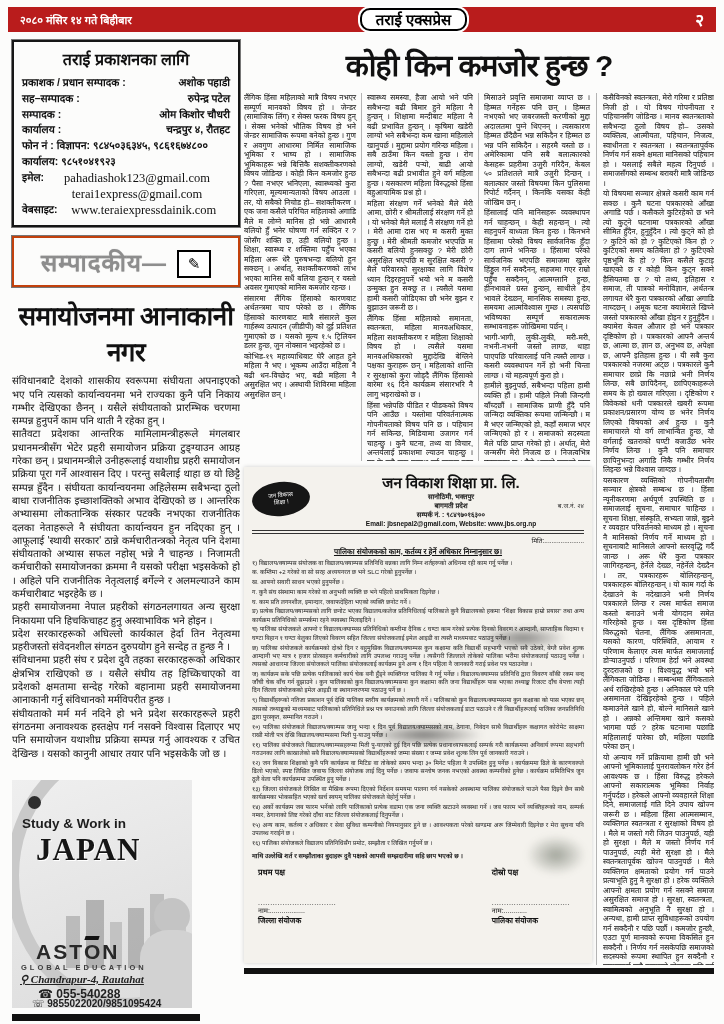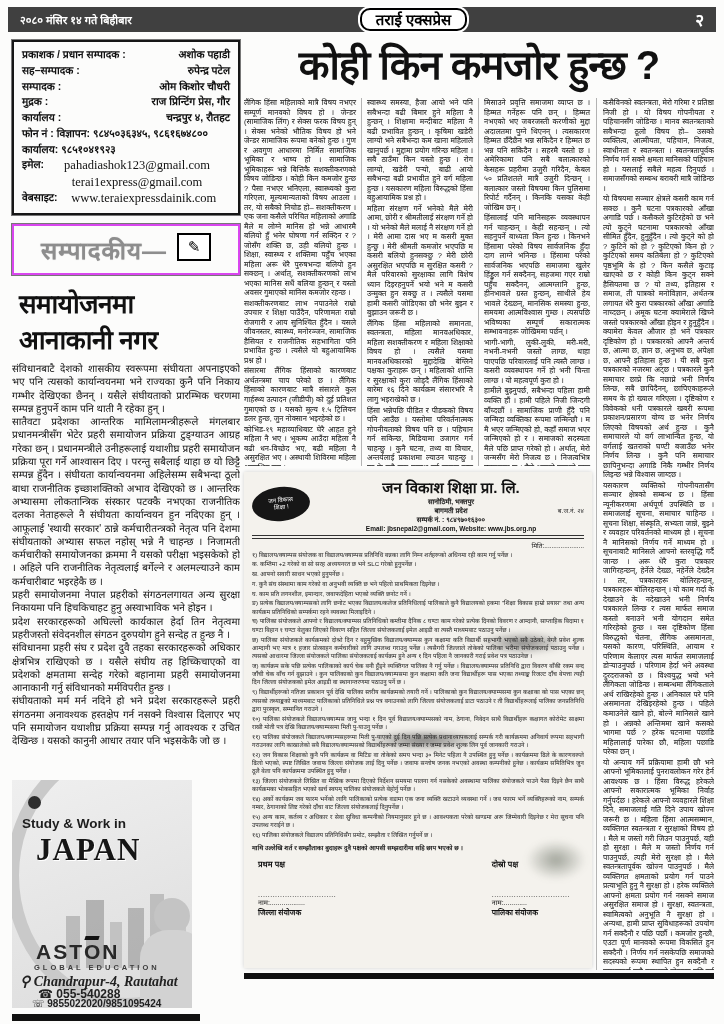--- a/index.html
+++ b/index.html
@@ -1,39 +1,39 @@
 <!DOCTYPE html>
 <html><head>
 <meta charset="utf-8">
 <style>
   html,body{margin:0;padding:0;background:#e9e8e5;}
   .page{position:relative;width:724px;height:1024px;background:#fcfcfb;margin:0 auto;overflow:hidden;
         font-family:"Liberation Sans","DejaVu Sans",sans-serif;color:#111;}
   
-  .topbar{position:absolute;left:8px;top:7px;right:8px;height:25px;background:#404040;
+  .topbar{position:absolute;left:8px;top:7px;right:8px;height:25px;background:#b91c1c;
           display:flex;align-items:center;justify-content:space-between;padding:0 12px;box-sizing:border-box;}
   .issue-date{color:#fff;font-size:11px;font-weight:bold;}
   .mast-pill{background:#fff;color:#000;border:2px solid #000;border-radius:10px;
              padding:0 14px;font-size:15px;font-weight:bold;line-height:19px;box-shadow:0 0 0 2px #fff;}
   .page-num{color:#fff;font-size:17px;font-weight:bold;}
   
   .leftcol{position:absolute;left:12px;top:40px;width:228px;height:975px;}
   .pubbox{border:2px solid #161616;box-shadow:0 0 0 1px #777;padding:5px 8px 7px;box-sizing:border-box;}
   .pubtitle{text-align:center;font-size:16px;font-weight:bold;margin:1px 0 5px;}
   .pubrow{display:flex;justify-content:space-between;font-size:10.5px;font-weight:bold;line-height:1.5;}
   .publine{font-size:10.5px;font-weight:bold;line-height:1.5;}
   .pubmail{display:flex;font-size:10.5px;font-weight:bold;}
   .pubmail .addr{font-family:"Liberation Serif","DejaVu Serif",serif;font-weight:normal;font-size:12.5px;
                  flex:1;text-align:center;line-height:1.3;}
-  .edbox{margin-top:9px;border:2px solid #d946ef;box-shadow:0 0 0 1px #777;padding:7px 6px;
-         display:flex;align-items:flex-start;justify-content:center;gap:10px;}
+  .edbox{margin-top:9px;border:2px solid #c2410c;box-shadow:0 0 0 1px #777;padding:7px 6px;
+         display:flex;align-items:flex-end;justify-content:center;gap:10px;}
   .edlabel{font-size:24px;font-weight:bold;color:#8d8d8d;letter-spacing:1px;text-shadow:0 0 1px #bbb;}
   .penicon{width:30px;height:24px;border:2px solid #000;background:#fff;color:#000;
            display:flex;align-items:center;justify-content:center;font-size:15px;}
-  .edheadline{font-size:26px;font-weight:900;margin:10px 7px 5px;letter-spacing:-0.5px;}
+  .edheadline{font-size:26px;font-weight:900;text-align:center;margin:10px 0 5px;letter-spacing:-0.5px;}
   .edbody{font-size:10px;line-height:1.33;text-align:justify;max-height:460px;overflow:hidden;}
   .edbody p{margin:0;}
   
   .japanad{position:absolute;left:0;top:740px;width:180px;height:228px;overflow:hidden;
            background:linear-gradient(160deg,#efefef,#dcdcdc);}
   .ad-ring{position:absolute;right:-55px;top:-40px;width:215px;height:245px;border:13px solid #c9c9c9;
            border-radius:50%;}
   .ad-dot{position:absolute;left:16px;top:16px;width:13px;height:13px;border-radius:50%;background:#2d2d2d;}
   .ad-tag{position:absolute;left:10px;top:36px;font-size:13.5px;color:#1d1d1d;font-weight:bold;}
   .ad-title{position:absolute;left:24px;top:52px;font-size:31px;font-weight:900;color:#161616;letter-spacing:1px;
@@ -45,29 +45,29 @@
         linear-gradient(#a8a8a8,#a8a8a8) 48px 34px/12px 46px no-repeat,
         linear-gradient(#8f8f8f,#8f8f8f) 66px 20px/16px 60px no-repeat,
         linear-gradient(#a0a0a0,#a0a0a0) 88px 6px/14px 74px no-repeat,
         linear-gradient(#b3b3b3,#b3b3b3) 106px 30px/18px 50px no-repeat;}
   .ad-girl-head{position:absolute;right:2px;top:118px;width:36px;height:36px;border-radius:50%;background:#c4c4c4;}
   .ad-girl-body{position:absolute;right:-14px;top:150px;width:66px;height:80px;border-radius:28px 28px 0 0;background:#d2d2d2;}
   .ad-brand{position:absolute;left:24px;top:160px;font-size:21px;font-weight:900;letter-spacing:2px;color:#282828;}
   .ad-brand .cap{position:relative;}
   .ad-brand .cap::before{content:"";position:absolute;left:1px;top:-4px;width:14px;height:4px;background:#111;
                          transform:skewX(-18deg);}
-  .ad-brand-sub{position:absolute;left:22px;top:183px;font-size:7.5px;letter-spacing:3px;color:#3c3c3c;font-weight:bold;}
-  .ad-addr{position:absolute;left:8px;top:193px;font-size:14px;font-style:italic;font-weight:bold;
-           font-family:"Liberation Serif","DejaVu Serif",serif;color:#222;}
+  .ad-brand-sub{position:absolute;left:9px;top:183px;font-size:7.5px;letter-spacing:3px;color:#3c3c3c;font-weight:bold;}
+  .ad-addr{position:absolute;left:8px;top:193px;font-size:11px;font-style:italic;font-weight:bold;
+           font-family:"Liberation Serif","DejaVu Serif",serif;color:#222;text-decoration:underline;}
   .ad-phone{position:absolute;left:26px;top:207px;font-size:12px;color:#222;font-weight:bold;}
   .ad-mobile{position:absolute;left:20px;top:218px;font-size:10px;color:#222;font-weight:bold;}
   .adbar{position:absolute;left:0;top:974px;width:188px;height:7px;background:#111;}
   
   .rightarea{position:absolute;left:244px;top:36px;width:470px;}
-  .mainheadline{font-size:40px;font-weight:900;text-align:center;margin:0;white-space:nowrap;letter-spacing:-1px;}
+  .mainheadline{font-size:30px;font-weight:900;text-align:center;margin:8px;white-space:nowrap;letter-spacing:-1px;}
   .cols{display:flex;margin-top:7px;justify-content:flex-end;}
   .colgroup{width:352px;}
   .textcols{display:flex;height:368px;overflow:hidden;}
   .col{font-size:7.5px;line-height:1.27;text-align:justify;overflow:hidden;}
   .col p{margin:0 0 1px;}
   .textcols .col{width:117px;box-sizing:border-box;padding:0 5px 0 0;}
   .textcols .col + .col{border-left:1px solid #b3b3b3;padding-left:5px;}
   .col4{width:118px;box-sizing:border-box;border-left:1px solid #b3b3b3;padding-left:6px;height:872px;}
   
   .notice{position:relative;margin-top:6px;width:348px;height:496px;background:#f4f2ed;
@@ -104,35 +104,32 @@
 
   <header class="topbar">
     <span class="issue-date">२०८० मंसिर १४ गते बिहीबार</span>
     <span class="mast-pill">तराई एक्सप्रेस</span>
     <span class="page-num">२</span>
   </header>
 
   <aside class="leftcol">
 
     <div class="pubbox">
+      <div class="pubtitle">तराई प्रकाशनका लागि</div>
       <div class="pubrow">
         <span>प्रकाशक / प्रधान सम्पादक :</span>
         <span>अशोक पहाडी</span>
       </div>
       <div class="pubrow">
         <span>सह–सम्पादक :</span>
         <span>रुपेन्द्र पटेल</span>
       </div>
       <div class="pubrow">
         <span>सम्पादक :</span>
         <span>ओम किशोर चौधरी</span>
-      </div>
-      <div class="pubrow">
-        <span>मुद्रक :</span>
-        <span>राज प्रिन्टिंग प्रेस, गौर</span>
       </div>
       <div class="pubrow">
         <span>कार्यालय :</span>
         <span>चन्द्रपुर ४, रौतहट</span>
       </div>
       <div class="publine">फोन नं : विज्ञापन: ९८४५०३६३४५, ९८६१६७४८००</div>
       <div class="publine">कार्यालय: ९८५१०४१९२३</div>
       <div class="pubmail">
         <span>इमेल:</span>
         <span class="addr">
@@ -180,21 +177,20 @@
   </aside>
 
   <main class="rightarea">
     <h1 class="mainheadline">कोही किन कमजोर हुन्छ ?</h1>
 
     <div class="cols">
       <div class="colgroup">
         <div class="textcols">
           <div class="col">
             <p>लैंगिक हिंसा महिलाको मात्रै विषय नभएर सम्पूर्ण मानवको विषय हो । जेन्डर (सामाजिक लिंग) र सेक्स फरक विषय हुन् । सेक्स भनेको भौतिक विषय हो भने जेन्डर सामाजिक रूपमा बनेको हुन्छ । गुण र अवगुण आधारमा निर्मित सामाजिक भूमिका र भाष्य हो । सामाजिक भूमिकाहरू भन्ने बित्तिकै सशक्तीकरणको विषय जोडिन्छ । कोही किन कमजोर हुन्छ ? पैसा नभएर भनिएला, स्वास्थ्यको कुरा गरिएला, मूल्यमान्यताको विषय आउला । तर, यो सबैको निचोड हो– सशक्तीकरण । एक जना कसैले परिचित महिलाको अगाडि मैले म लोग्ने मानिस हो भन्ने आधारमै बलियो हुँ भनेर घोषणा गर्न सक्दिन र ? जोसँग शक्ति छ, उही बलियो हुन्छ । शिक्षा, स्वास्थ्य र शक्तिमा पहुँच भएका महिला अरू धेरै पुरुषभन्दा बलियो हुन सक्छन् । अर्थात्, सशक्तीकरणको लाभ भएका मानिस सधैं बलिया हुन्छन् र यस्तो अवसर गुमाएको मानिस कमजोर रहन्छ ।</p>
-            <p>सशक्तीकरणबाट लाभ नपाउनेले राम्रो उपचार र शिक्षा पाउँदैन, परिणामतः राम्रो रोजगारी र आय सुनिश्चित हुँदैन । यसले जीवनस्तर, स्वास्थ्य, मनोरञ्जन, सामाजिक हैसियत र राजनीतिक सहभागिता पनि प्रभावित हुन्छ । त्यसैले यो बहुआयामिक प्रश्न हो ।</p>
             <p>संसारमा लैंगिक हिंसाको कारणबाट अर्थतन्त्रमा चाप परेको छ । लैंगिक हिंसाको कारणबाट मात्रै संसारले कुल गार्हस्थ्य उत्पादन (जीडीपी) को दुई प्रतिशत गुमाएको छ । यसको मूल्य १.५ ट्रिलियन डलर हुन्छ, जुन नोक्सान भइरहेको छ ।</p>
             <p>कोभिड-१९ महाव्याधिबाट घेरै आहत हुने महिला नै भए । भूकम्प आउँदा महिला नै बढी धन-विच्छेद भए, बढी महिला नै असुरक्षित भए । अस्थायी शिविरमा महिला असुरक्षित छन् ।</p>
           </div>
           <div class="col">
             <p>स्वास्थ्य समस्या, हैजा आयो भने पनि सबैभन्दा बढी बिमार हुने महिला नै हुन्छन् । शिक्षामा मन्दीबाट महिला नै बढी प्रभावित हुन्छन् । कृषिमा खडेरी लाग्यो भने सबैभन्दा कम खाना महिलाले खानुपर्छ । मुद्दामा प्रयोग गरिन्छ महिला । सबै ठाउँमा किन यस्तो हुन्छ । रोग लाग्यो, खडेरी पऱ्यो, बाढी आयो सबैभन्दा बढी प्रभावीत हुने वर्ग महिला हुन्छ । यसकारण महिला विरुद्धको हिंसा बहुआयामिक प्रश्न हो ।</p>
             <p>महिला संरक्षण गर्ने भनेको मैले मेरी आमा, छोरी र श्रीमतीलाई संरक्षण गर्ने हो । यो भनेको मैले मलाई नै संरक्षण गर्ने हो । मेरी आमा दास भए म कसरी मुक्त हुन्छु । मेरी श्रीमती कमजोर भएपछि म कसरी बलियो हुनसक्छु ? मेरी छोरी असुरक्षित भएपछि म सुरक्षित कसरी ? मैले परिवारको सुरक्षाका लागि विशेष ध्यान दिइरहनुपर्ने भयो भने म कसरी उन्मुक्त हुन सक्छु त । त्यसैले यसमा हामी कसरी जोडिएका छौ भनेर बुझ्न र बुझाउन जरूरी छ ।</p>
             <p>लैंगिक हिंसा महिलाको समानता, स्वतन्त्रता, महिला मानवअधिकार, महिला सशक्तीकरण र महिला शिक्षाको विषय हो । त्यसैले यसमा मानवअधिकारको मुद्दादेखि बेग्लिने पक्षका कुराहरू छन् । महिलाको शान्ति र सुरक्षाको कुरा जोड्दै लैंगिक हिंसाको बारेमा १६ दिने कार्यक्रम संसारभरि नै लागु भइराखेको छ ।</p>
             <p>हिंसा भन्नेपछि पीडित र पीडकको विषय पनि आउँछ । यस्तोमा परिवर्तनात्मक गोपनीयताको विषय पनि छ । पहिचान गर्न सकिन्छ, मिडियामा उजागर गर्न चाहन्छु । कुनै घटना, तथ्य वा विचार, अन्तर्यलाई प्रकाशमा ल्याउन चाहन्छु । तर के सबै कुरा प्रकाश गर्न लायक हुन्छ । गोपनीयतालाई अन्तर्राष्ट्रिय कानुन र नेपालको संविधान र कानुनले पनि हक मान्दछ । गोपनीयता भएपछि मिडियाको स्वतन्त्रतामा असर पर्छ कि पर्दैन । अर्थात् उजागर गर्ने पेशामा हुनेको पनि गोपनीयताको विषय हुन्छ । यो बुझ्ने गोपनीयताको विषय ख्याल गर्नुपर्ने देखिन्छ । हिंसाका कैयन् विषय आयोगमा पुग्छन् ।</p>
           </div>
           <div class="col">
@@ -218,20 +214,21 @@
             <div class="doc-org">
               <div class="doc-orgname">जन विकाश शिक्षा प्रा. लि.</div>
               <div class="doc-addr">सानोठिमी, भक्तपुर</div>
               <div class="doc-addr">बागमती प्रदेश</div>
               <div class="doc-addr">सम्पर्क नं. : ९८४९७०१६३००</div>
               <div class="doc-mail">Email: jbsnepal2@gmail.com, Website: www.jbs.org.np</div>
             </div>
           </div>
           <div class="doc-rule"></div>
           <div class="doc-miti">मिति:......................</div>
+          <div class="doc-title">पालिका संयोजकको काम, कर्तव्य र हेर्ने अधिकार निम्नानुसार छ।</div>
           <div class="doc-items">
             <p>१) विद्यालय/क्याम्पस संयोजक वा विद्यालय/क्याम्पस प्रतिनिधि बन्नका लागि निम्न शर्तहरूको अधिनमा रही काम गर्नु पर्नेछ ।</p>
             <p>क. कम्तिमा +2 गरेको वा सो सरह अध्ययनरत छ भने SLC गरेको हुनुपर्नेछ ।</p>
             <p>ख. आफ्नो सवारी साधन भएको हुनुपर्नेछ ।</p>
             <p>ग. कुनै संघ संस्थामा काम गरेको वा अनुभवी व्यक्ति छ भने पहिलो प्राथमिकता दिइनेछ ।</p>
             <p>घ. काम प्रति लगनशील, इमान्दार, जवाफदेहिता भएको व्यक्ति छनोट गर्ने ।</p>
             <p>ङ) प्रत्येक विद्यालय/क्याम्पसको लागि छनोट भएका विद्यालय/कलेज प्रतिनिधिलाई पालिकाले कुनै विद्यालयको हकमा "शिक्षा विकास हाम्रो प्रयास" तथा अन्य कार्यक्रम प्रतिनिधिको सम्पर्कमा रहने व्यवस्था मिलाइदिने ।</p>
             <p>च) पालिका संयोजकले आफ्नो र विद्यालय/क्याम्पस प्रतिनिधिको कम्तीमा दैनिक ८ घण्टा काम गरेको प्रत्येक दिनको विवरण र आम्दानी, साप्ताहिक बिदामा १ घण्टा बिहान १ घण्टा बेलुका लिएको विवरण सहित जिल्ला संयोजकलाई इमेल आइडी वा त्यस्तै माध्यमबाट पठाउनु पर्नेछ ।</p>
             <p>छ) पालिका संयोजकले कार्यक्रमको दोश्रो दिन र बहुमुखिक विद्यालय/क्याम्पस कुन कक्षामा कति विद्यार्थी सहभागी भएको सबै उठेको, बेग्लै प्रवेश शुल्क आम्दानी भए मात्र १ हजार प्रोत्साहन कर्मचारीको लागि उपलब्ध गराउनु पर्नेछ । त्यसैगरी जिल्लाले तोकेको पालिका भरीमा संयोजकलाई पठाउनु पर्नेछ । त्यसको आधारमा जिल्ला संयोजकले पालिका संयोजकलाई कार्यक्रम हुने अन्य १ दिन पहिला नै जानकारी गराई प्रवेश पत्र पठाउनेछ ।</p>
             <p>ज) कार्यक्रम सके पछि प्रत्येक पालिकाको कार्य चेक बनी हुँड्ने व्यक्तिगत पालिका नै गर्नु पर्नेछ । विद्यालय/क्याम्पस प्रतिनिधि द्वारा विवरण बाँकी रकम बन्द जाँची चेक बाँच गर्न बुझाउने । कुन पालिकाको कुन विद्यालय/क्याम्पसमा कुन कक्षामा कति जना विद्यार्थीहरू पास भएका तथ्याङ्क रिजल्ट दाँच बेपत्ता त्यही दिन जिल्ला संयोजकको इमेल आइडी वा स्थानान्तरणमा पठाउनु पर्ने छ ।</p>

